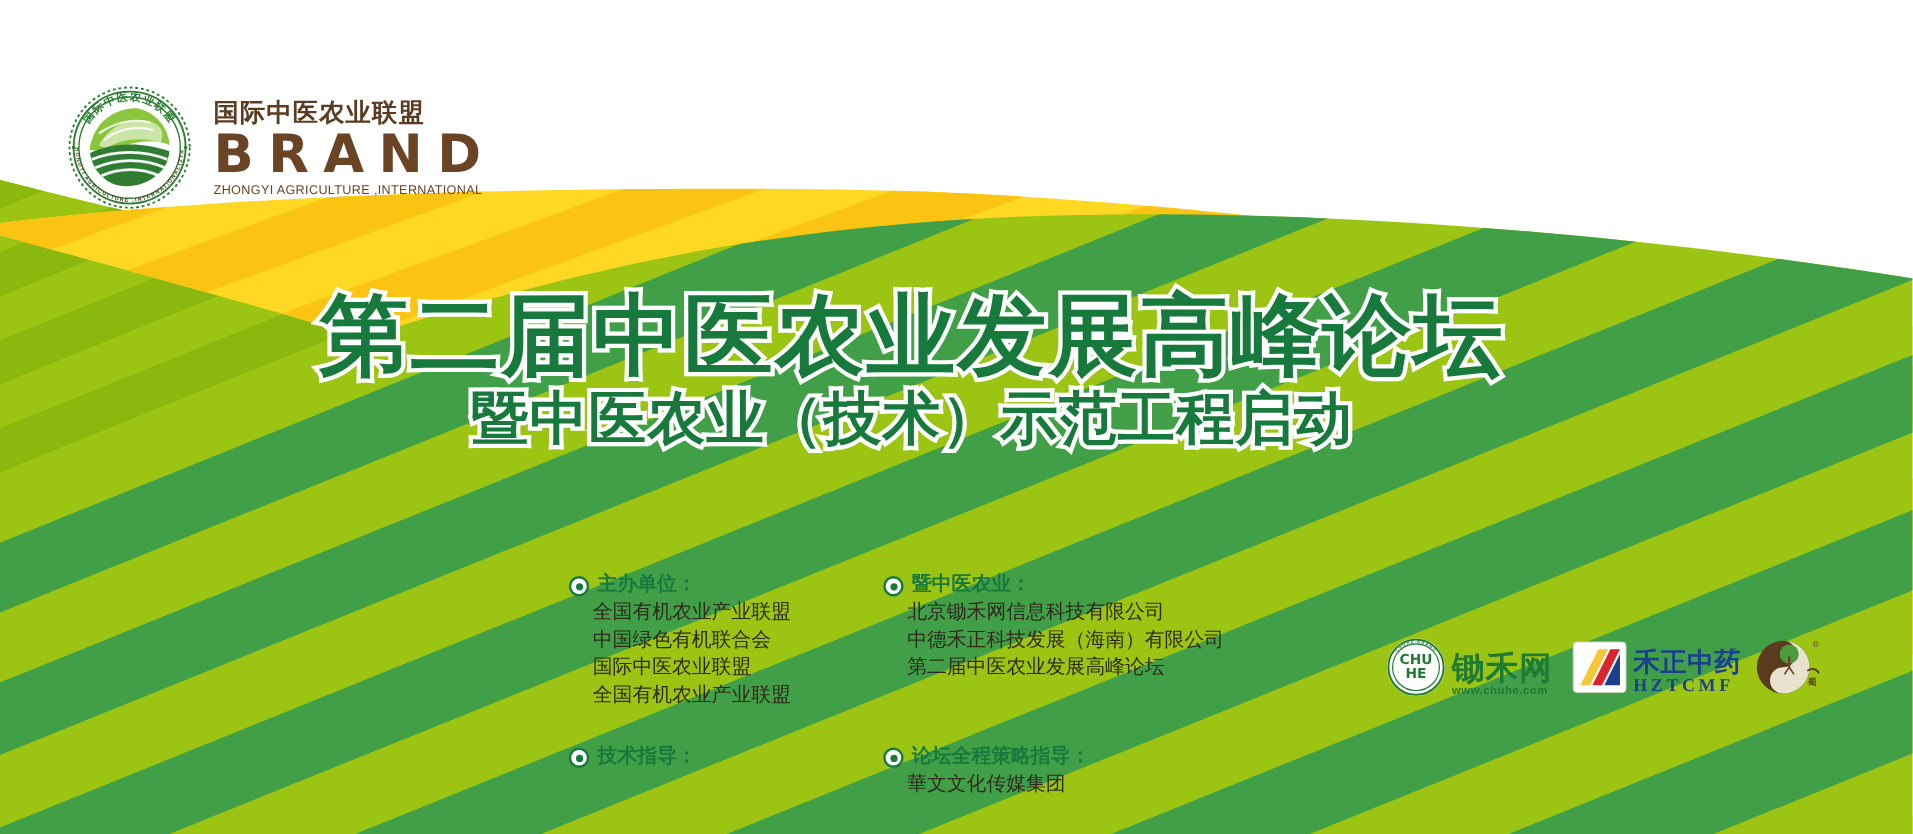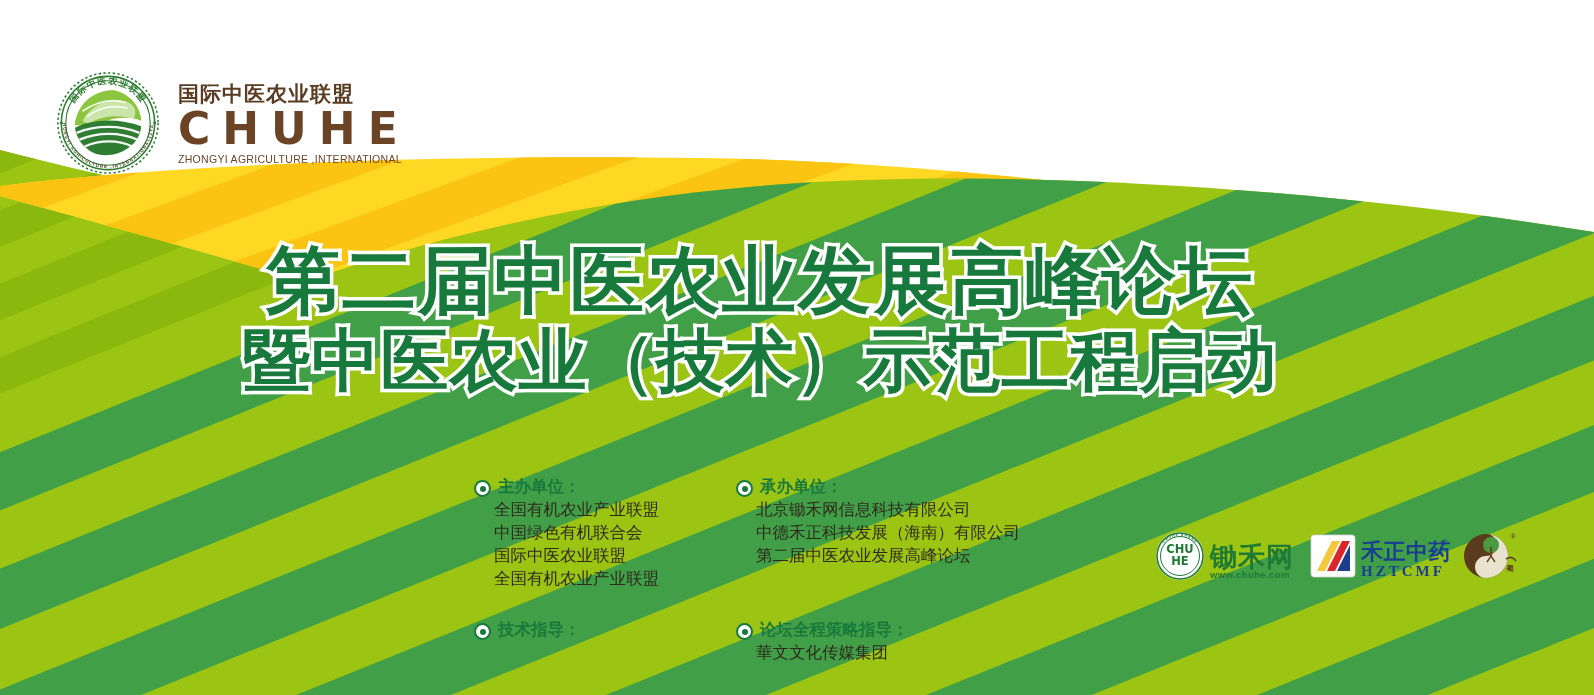--- a/index.html
+++ b/index.html
@@ -49,21 +49,21 @@
     color:#18793c;
     font-size:74px;
     line-height:1.14;
     letter-spacing:2px;
     white-space:nowrap;
     -webkit-text-stroke:7px #ffffff;
     paint-order:stroke fill;
     text-shadow:
       0 0 0 #fff;
   }
-  .title-line.l2{font-size:68px;letter-spacing:1px;}
+  .title-line.l2{font-size:48px;letter-spacing:1px;}
 
   
   .credits{
     position:absolute;left:474px;top:447px;z-index:20;
     display:flex;gap:0px;
     font-family:"DejaVu Sans","Liberation Sans",sans-serif;
   }
   .col{width:262px;}
   .col.col2{width:300px;}
   .grp{margin-bottom:14px;}
@@ -225,21 +225,21 @@
       </text>
       <text font-size="4.6" font-weight="bold" fill="#4a3b1f" font-family="Liberation Sans, sans-serif" letter-spacing="1.1">
         <textPath href="#ringBot" startOffset="50%" text-anchor="middle">ZHONGYI AGRICULTURE ,INTERNATIONAL(ZYAI)</textPath>
       </text>
       <circle cx="8.5" cy="56" r="1.5" fill="#2e7d32"></circle>
       <circle cx="103.5" cy="56" r="1.5" fill="#2e7d32"></circle>
     </svg>
 
     <div class="logo-words">
       <div class="logo-cn">国际中医农业联盟</div>
-      <div class="logo-zyai">CHUHE</div>
+      <div class="logo-zyai">BRAND</div>
       <div class="logo-en">ZHONGYI AGRICULTURE ,INTERNATIONAL</div>
     </div>
   </div>
 
   <div class="title-wrap">
     <div class="title-line l1">第二届中医农业发展高峰论坛</div>
     <div class="title-line l2">暨中医农业（技术）示范工程启动</div>
   </div>
 
   <div class="credits">
@@ -262,21 +262,21 @@
           <span class="bullet"></span>
           <span>技术指导：</span>
         </div>
       </div>
     </div>
 
     <div class="col col2">
       <div class="grp">
         <div class="grp-head">
           <span class="bullet"></span>
-          <span>承办单位：</span>
+          <span>暨中医农业：</span>
         </div>
         <div class="grp-items">
           <div class="grp-item">北京锄禾网信息科技有限公司</div>
           <div class="grp-item">中德禾正科技发展（海南）有限公司</div>
           <div class="grp-item">第二届中医农业发展高峰论坛</div>
           <div class="grp-item" style="visibility:hidden">&nbsp;</div>
         </div>
       </div>
       <div class="grp tight">
         <div class="grp-head">

